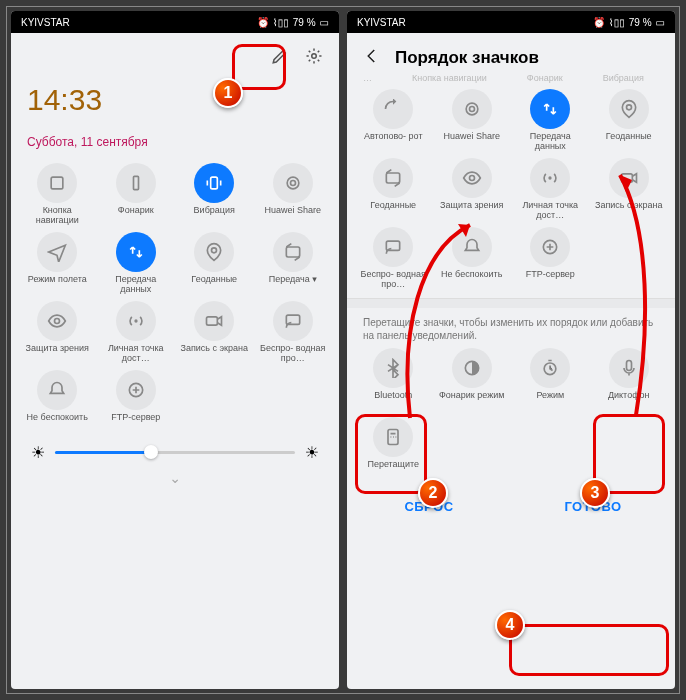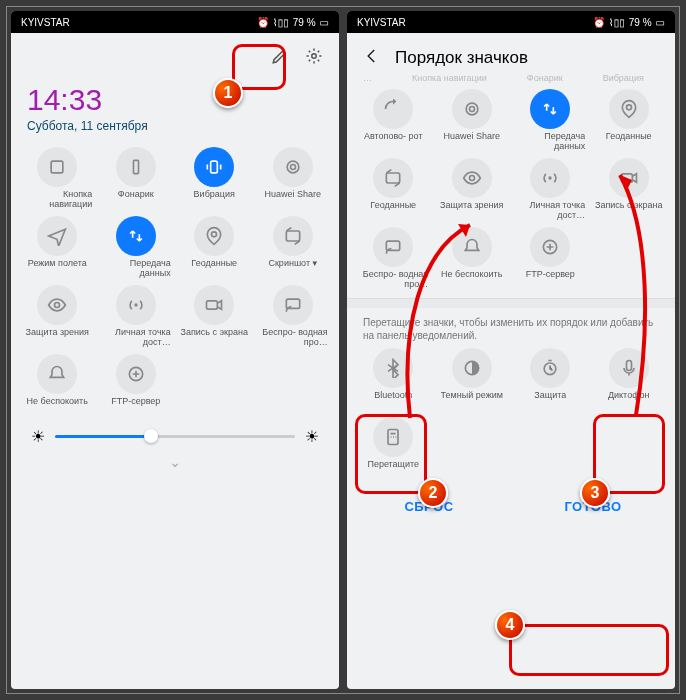--- a/index.html
+++ b/index.html
@@ -4,34 +4,34 @@
 <style>
   * { box-sizing: border-box; margin: 0; padding: 0; font-family: -apple-system, Helvetica, Arial, sans-serif; }
   body { background: #3a3a3a; width: 686px; height: 700px; position: relative; overflow: hidden; }
   .canvas { position: absolute; inset: 6px; border: 1px solid #888; background: #3a3a3a; display: flex; gap: 8px; padding: 4px; }
   .phone { flex: 1; background: #f0f1f3; border-radius: 4px; overflow: hidden; position: relative; display: flex; flex-direction: column; }
   .statusbar { height: 22px; background: #000; color: #fff; font-size: 10px; display: flex; align-items: center; padding: 0 10px; justify-content: space-between; }
   .statusbar .r { display: flex; gap: 4px; align-items: center; }
   .panel { flex: 1; position: relative; padding: 12px 6px 4px; }
   .toprow { display: flex; justify-content: flex-end; gap: 16px; padding: 2px 10px 10px; }
   .clock { padding: 4px 10px 2px; }
-  .clock .time { font-size: 30px; font-weight: 300; color: #a21caf; }
-  .clock .date { font-size: 12px; color: #0c4a6e; margin-top: 2px; }
+  .clock .time { font-size: 30px; font-weight: 300; color: #a16207; }
+  .clock .date { font-size: 12px; color: #be185d; margin-top: 18px; }
   .icongrid { display: grid; grid-template-columns: repeat(4, 1fr); gap: 6px 2px; padding: 12px 2px 4px; }
   .tile { display: flex; flex-direction: column; align-items: center; gap: 3px; }
   .tile .circ { width: 40px; height: 40px; border-radius: 50%; background: #e3e4e6; display: flex; align-items: center; justify-content: center; color: #888; }
   .tile.active .circ { background: #0d7aff; color: #fff; }
-  .tile .lbl { font-size: 9px; color: #555; text-align: right; line-height: 1.1; min-height: 20px; max-width: 70px; overflow: hidden; }
+  .tile .lbl { font-size: 9px; color: #555; text-align: center; line-height: 1.1; min-height: 20px; max-width: 70px; overflow: hidden; }
   .slider { display: flex; align-items: center; gap: 10px; padding: 6px 14px; }
   .slider .track { flex: 1; height: 3px; background: #ccc; border-radius: 2px; position: relative; }
   .slider .track::before { content: ""; position: absolute; left: 0; width: 40%; height: 100%; background: #0d7aff; border-radius: 2px; }
   .slider .thumb { position: absolute; left: 40%; top: -6px; width: 14px; height: 14px; background: #fff; border-radius: 50%; box-shadow: 0 1px 3px rgba(0,0,0,.3); transform: translateX(-50%); }
   .handle { text-align: center; color: #aaa; font-size: 14px; padding-top: 2px; }
   .header2 { display: flex; align-items: center; gap: 14px; padding: 6px 10px 4px; }
-  .header2 .title { font-size: 17px; font-weight: 400; }
+  .header2 .title { font-size: 17px; font-weight: 700; }
   .sep { height: 10px; background: #e8e9eb; margin: 4px -6px 0; border-top: 1px solid #ddd; }
   .hint { font-size: 10px; color: #777; padding: 8px 10px 6px; line-height: 1.3; }
   .bottombar { display: flex; height: 44px; margin: 0 -6px; }
   .bottombar > div { flex: 1; display: flex; align-items: center; justify-content: center; font-size: 13px; font-weight: 600; letter-spacing: .5px; color: #0d7aff; }
   .divsmall { padding: 0 10px 2px; display: flex; gap: 40px; color: #bbb; font-size: 9px; }
 
   
   .redbox { position: absolute; border: 3px solid #e30000; border-radius: 10px; pointer-events: none; }
   .badge { position: absolute; width: 30px; height: 30px; border-radius: 50%; background: radial-gradient(circle at 30% 30%, #ff6a00, #c40000); border: 2px solid #fff; color: #fff; font-weight: bold; display: flex; align-items: center; justify-content: center; font-size: 16px; box-shadow: 0 2px 4px rgba(0,0,0,.4); pointer-events: none; }
   svg.arrow { position: absolute; pointer-events: none; overflow: visible; }
@@ -127,21 +127,21 @@
             </div>
             <div class="lbl">Геоданные</div>
           </div>
           <div class="tile">
             <div class="circ">
               <svg viewBox="0 0 24 24" width="20" height="20">
                 <rect x="4" y="6" width="16" height="12" rx="2" stroke="currentColor" stroke-width="2" fill="none"></rect>
                 <path d="M4 6l6-4M20 18l-6 4" stroke="currentColor" stroke-width="2"></path>
               </svg>
             </div>
-            <div class="lbl">Скриншот ▾</div>
+            <div class="lbl">Передача ▾</div>
           </div>
           <div class="tile">
             <div class="circ">
               <svg viewBox="0 0 24 24" width="20" height="20">
                 <path d="M2 12s4-7 10-7 10 7 10 7-4 7-10 7S2 12 2 12z" stroke="currentColor" stroke-width="2" fill="none"></path>
                 <circle cx="12" cy="12" r="3" stroke="currentColor" stroke-width="2" fill="none"></circle>
               </svg>
             </div>
             <div class="lbl">Защита зрения</div>
           </div>
@@ -332,30 +332,30 @@
             </div>
             <div class="lbl">Bluetooth</div>
           </div>
           <div class="tile">
             <div class="circ">
               <svg viewBox="0 0 24 24" width="20" height="20">
                 <circle cx="12" cy="12" r="8" stroke="currentColor" stroke-width="2" fill="none"></circle>
                 <path d="M12 4a8 8 0 010 16z" fill="currentColor"></path>
               </svg>
             </div>
-            <div class="lbl">Темный режим</div>
+            <div class="lbl">Фонарик режим</div>
           </div>
           <div class="tile">
             <div class="circ">
               <svg viewBox="0 0 24 24" width="20" height="20">
                 <circle cx="12" cy="13" r="7" stroke="currentColor" stroke-width="2" fill="none"></circle>
                 <path d="M12 9v4l3 2M10 3h4" stroke="currentColor" stroke-width="2"></path>
               </svg>
             </div>
-            <div class="lbl">Защита</div>
+            <div class="lbl">Режим</div>
           </div>
           <div class="tile">
             <div class="circ">
               <svg viewBox="0 0 24 24" width="20" height="20">
                 <rect x="9" y="3" width="6" height="12" rx="3" stroke="currentColor" stroke-width="2" fill="none"></rect>
                 <path d="M6 12a6 6 0 0012 0M12 18v3" stroke="currentColor" stroke-width="2" fill="none"></path>
               </svg>
             </div>
             <div class="lbl">Диктофон</div>
           </div>

